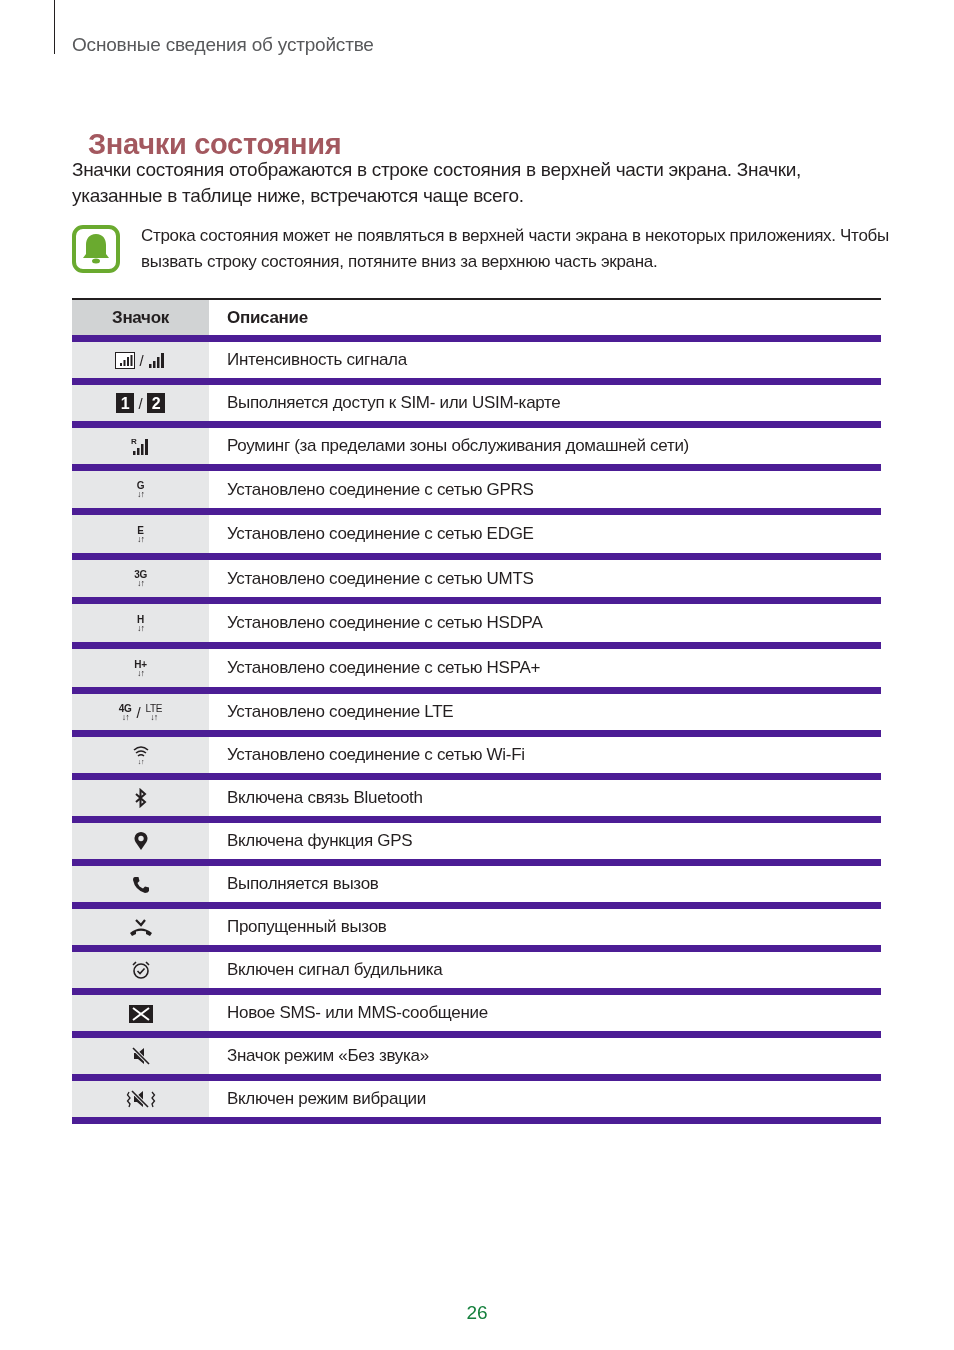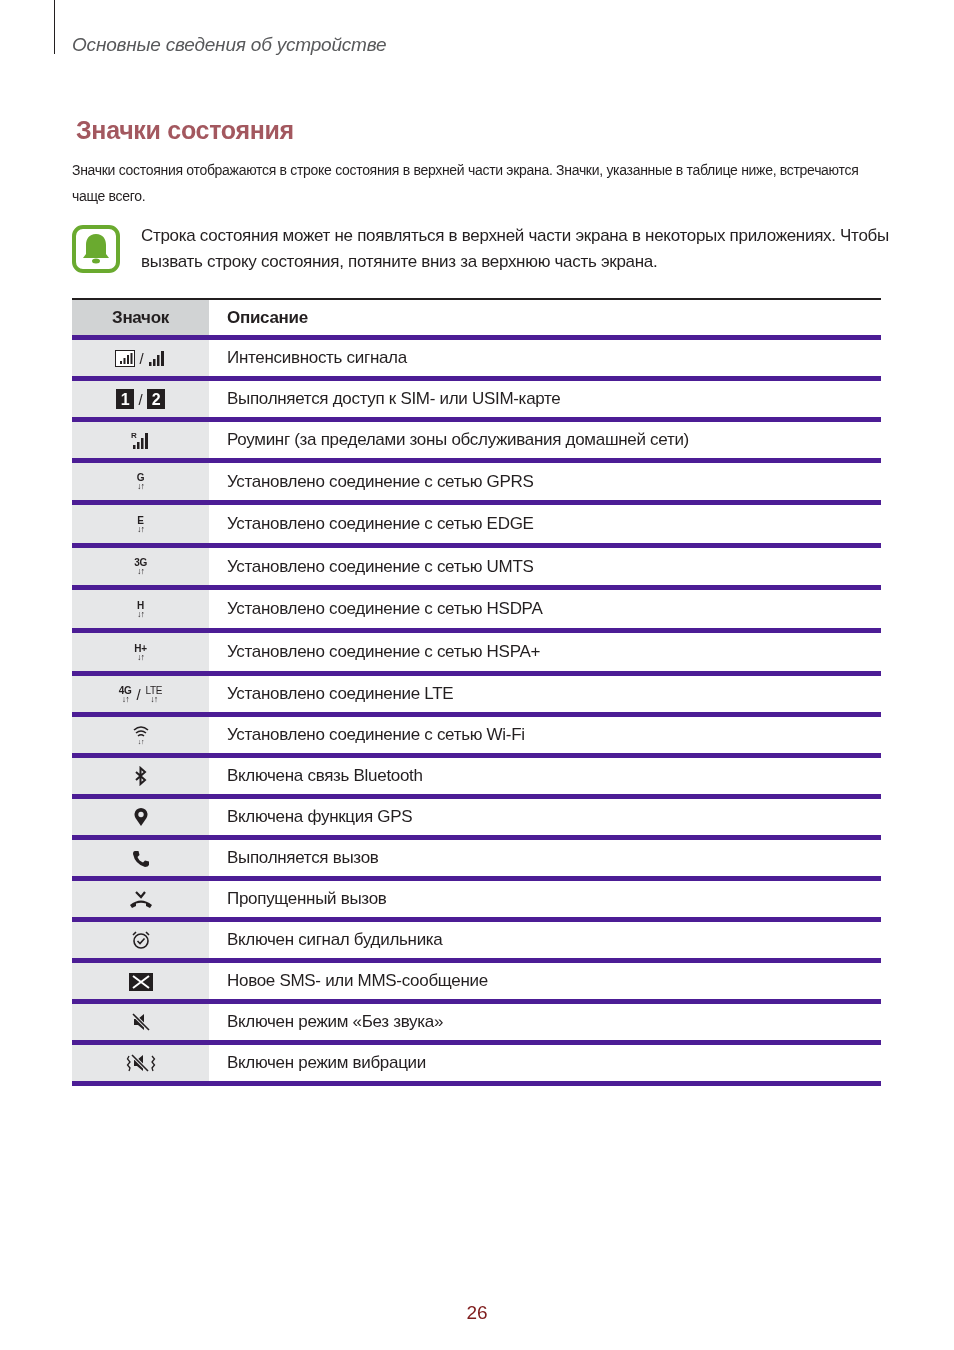--- a/index.html
+++ b/index.html
@@ -1,38 +1,38 @@
 <!DOCTYPE html>
 <html><head>
 <meta charset="utf-8">
 <style>
   html, body { margin: 0; padding: 0; background: #ffffff; }
   body { width: 954px; height: 1350px; position: relative; overflow: hidden;
          font-family: "Liberation Sans", "DejaVu Sans", sans-serif; color: #231f20; }
   .margin-rule { position: absolute; left: 54px; top: 0; width: 1px; height: 54px; background: #231f20; }
-  .running-head { position: absolute; left: 72px; top: 34px; font-size: 19px; color: #58595b; letter-spacing: -0.2px; font-style: italic; }
-  .section-title { position: absolute; left: 72px; top: 112px; font-size: 25px; font-weight: bold; color: #a3585f; letter-spacing: -0.3px; margin: 4px; }
-  .intro { position: absolute; left: 72px; top: 157px; width: 810px; font-size: 14px; line-height: 26px; letter-spacing: -0.3px; margin: 0; }
+  .running-head { position: absolute; left: 72px; top: 34px; font-size: 19px; color: #58595b; letter-spacing: -0.2px; }
+  .section-title { position: absolute; left: 72px; top: 112px; font-size: 29px; font-weight: bold; color: #a3585f; letter-spacing: -0.3px; margin: 16px; }
+  .intro { position: absolute; left: 72px; top: 157px; width: 810px; font-size: 19px; line-height: 26px; letter-spacing: -0.3px; margin: 0; }
   .note { position: absolute; left: 72px; top: 223px; width: 815px; }
   .note-icon { position: absolute; left: 0; top: 2px; width: 48px; height: 48px; }
   .note-text { position: absolute; left: 69px; top: 0; width: 750px; font-size: 17px; line-height: 26px; letter-spacing: -0.3px; margin: 0; }
   table.status { position: absolute; left: 72px; top: 298px; width: 809px; border-collapse: collapse; }
-  table.status th, table.status td { border-bottom: 5px solid #4c1d95; padding: 0; font-size: 17px; letter-spacing: -0.3px; }
+  table.status th, table.status td { border-bottom: 7px solid #4c1d95; padding: 0; font-size: 17px; letter-spacing: -0.3px; }
   table.status thead th { border-top: 2px solid #231f20; height: 35px; text-align: left; font-weight: bold; }
   table.status thead th.col-icon { background: #d1d3d4; text-align: center; width: 137px; }
   table.status thead th.col-desc { padding-left: 18px; margin-left: 15px; }
   table.status tbody td.icon-cell { background: #e6e7e8; text-align: center; width: 137px; height: 36px; }
   table.status tbody td.desc-cell { padding-left: 18px; height: 36px; }
   .ic { display: inline-block; vertical-align: middle; }
   .ic svg { display: block; }
   .slash { display: inline-block; vertical-align: middle; margin: 0 5px; font-size: 15px; }
   .net { display: inline-block; vertical-align: middle; text-align: center; line-height: 9px; font-weight: bold; font-size: 10px; }
   .net .lbl { display: block; }
   .net .arr { display: block; font-size: 9px; letter-spacing: -1px; }
-  .page-number { position: absolute; left: 0; width: 954px; top: 1302px; text-align: center; font-size: 19px; color: #7f1d1d; }
+  .page-number { position: absolute; left: 0; width: 954px; top: 1302px; text-align: center; font-size: 19px; color: #15803d; }
 </style>
 </head>
 <body>
 
 <div class="margin-rule"></div>
 <div class="running-head">Основные сведения об устройстве</div>
 
 <h1 class="section-title">Значки состояния</h1>
 <p class="intro">Значки состояния отображаются в строке состояния в верхней части экрана. Значки, указанные в таблице ниже, встречаются чаще всего.</p>
 
@@ -241,21 +241,21 @@
     <tr>
       <td class="icon-cell">
         <span class="ic">
           <svg width="20" height="20" viewBox="0 0 20 20">
               <path d="M3 7 H7 L13 2 V18 L7 13 H3 Z" fill="#231f20"></path>
               <line x1="2" y1="2" x2="18" y2="18" stroke="#e6e7e8" stroke-width="3.5"></line>
               <line x1="2" y1="2" x2="18" y2="18" stroke="#231f20" stroke-width="1.6"></line>
             </svg>
         </span>
       </td>
-      <td class="desc-cell">Включен режим «Без звука»</td>
+      <td class="desc-cell">Значок режим «Без звука»</td>
     </tr>
 
     <tr>
       <td class="icon-cell">
         <span class="ic">
           <svg width="30" height="20" viewBox="0 0 30 20">
               <path d="M3 3 L1.5 6 L4 9 L1.5 12 L4 15 L3 18" fill="none" stroke="#231f20" stroke-width="1.3"></path>
               <path d="M8 7 H11 L17 2 V18 L11 13 H8 Z" fill="#231f20"></path>
               <line x1="6" y1="2" x2="22" y2="18" stroke="#e6e7e8" stroke-width="3.5"></line>
               <line x1="6" y1="2" x2="22" y2="18" stroke="#231f20" stroke-width="1.6"></line>

